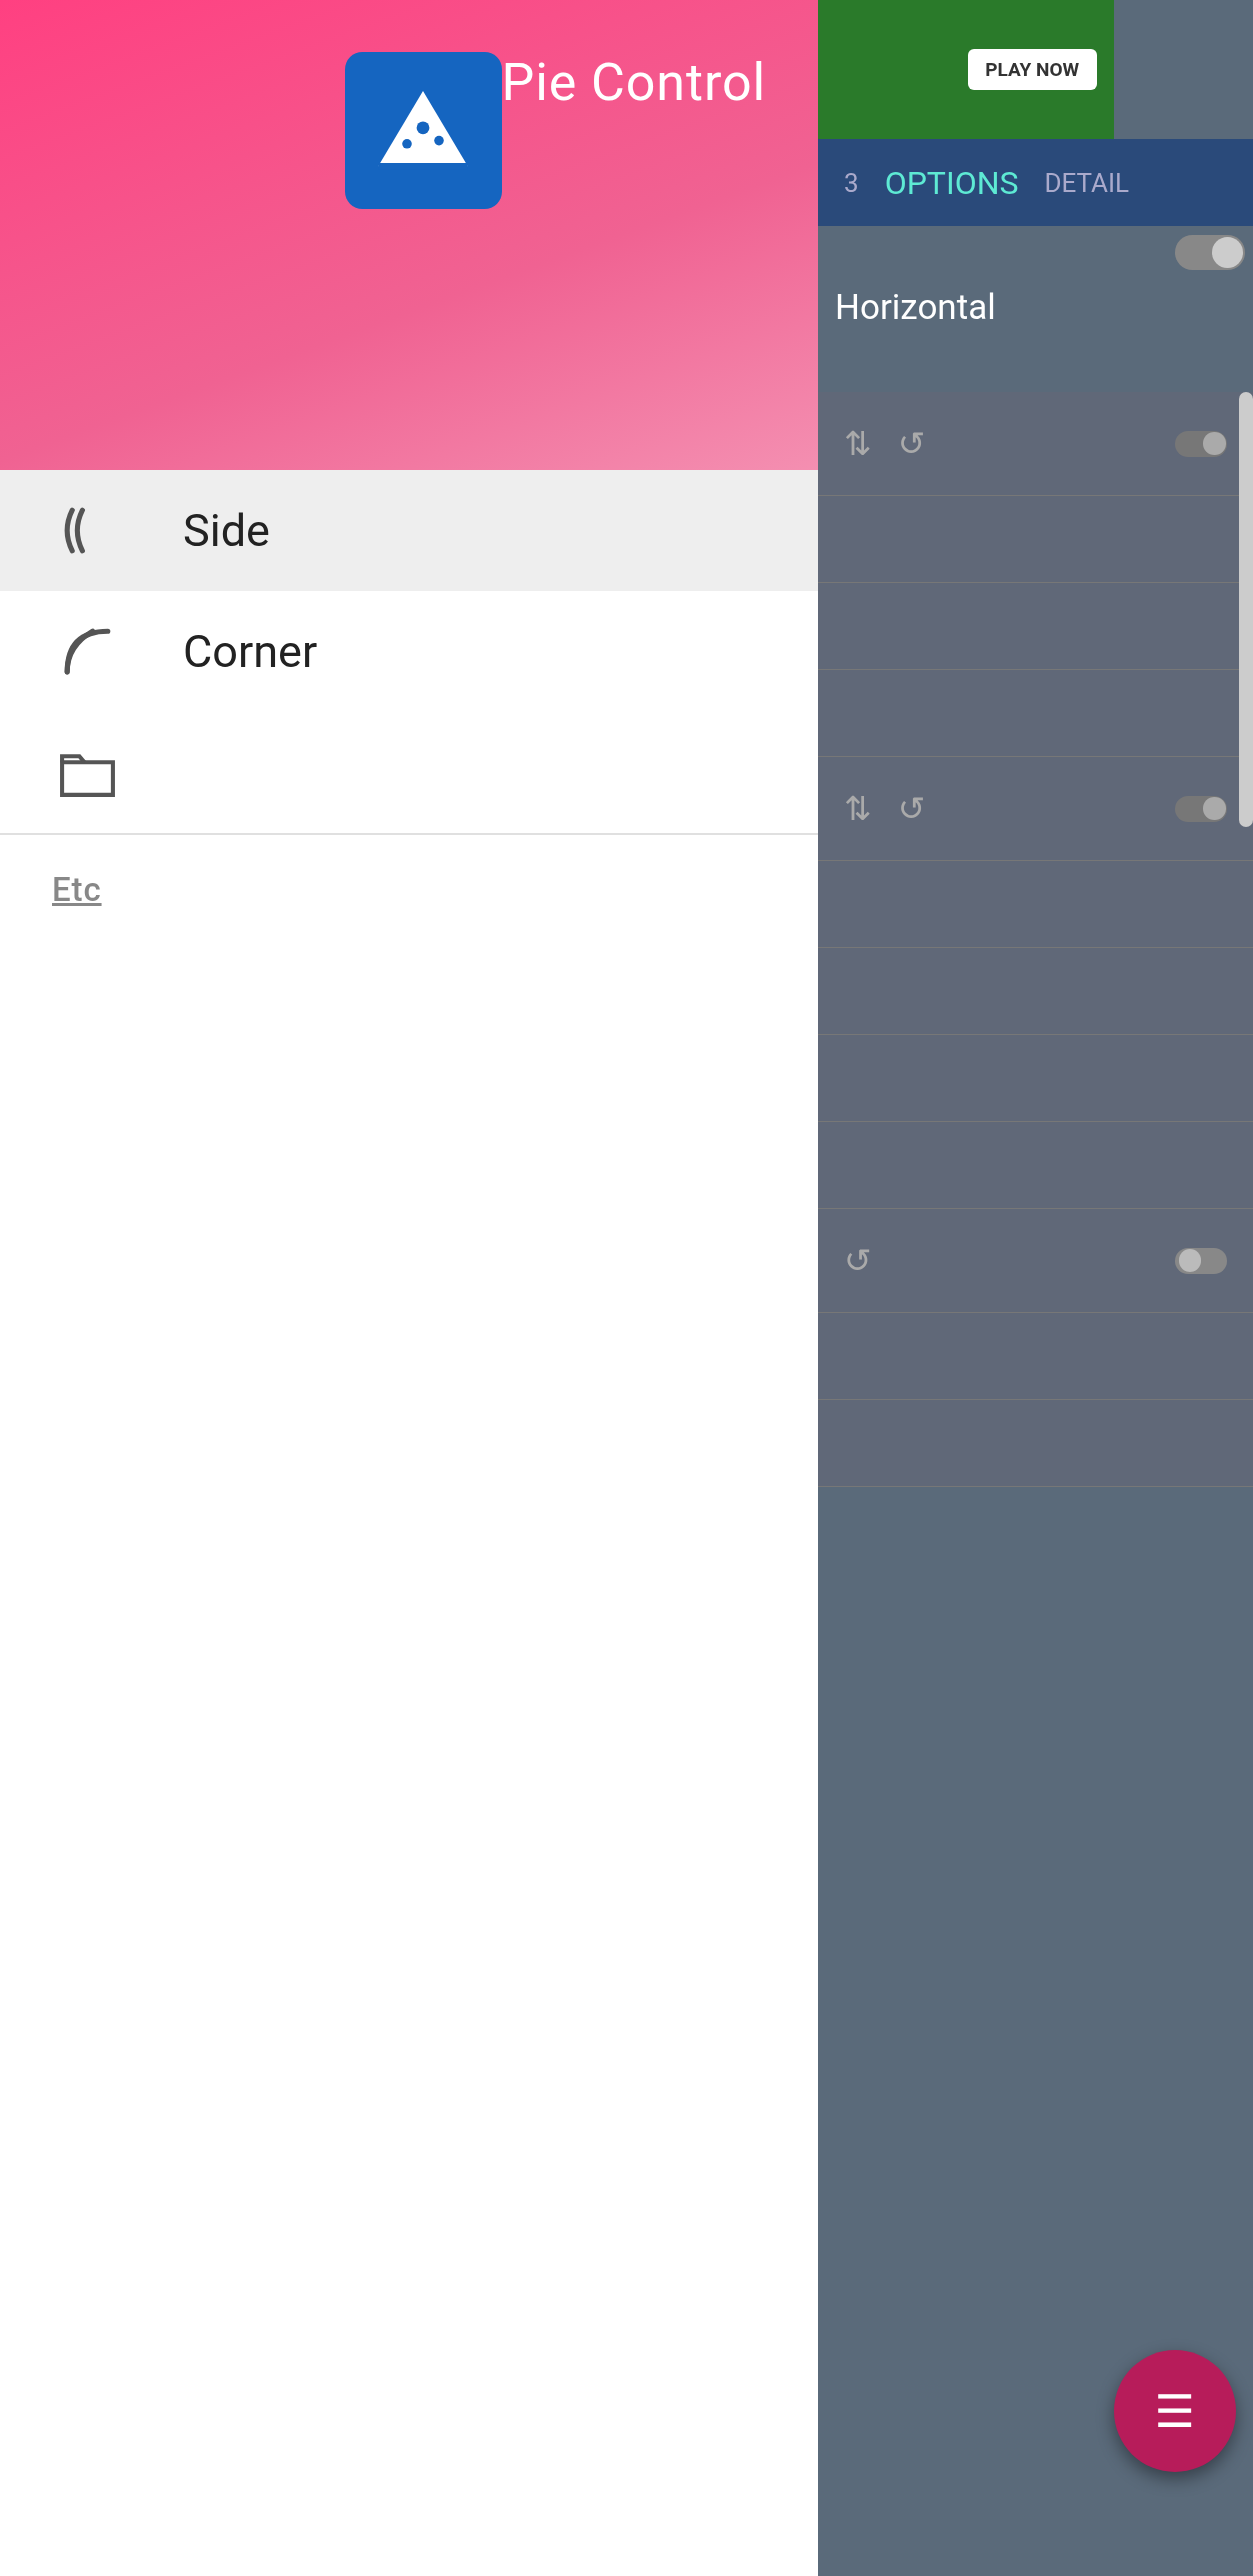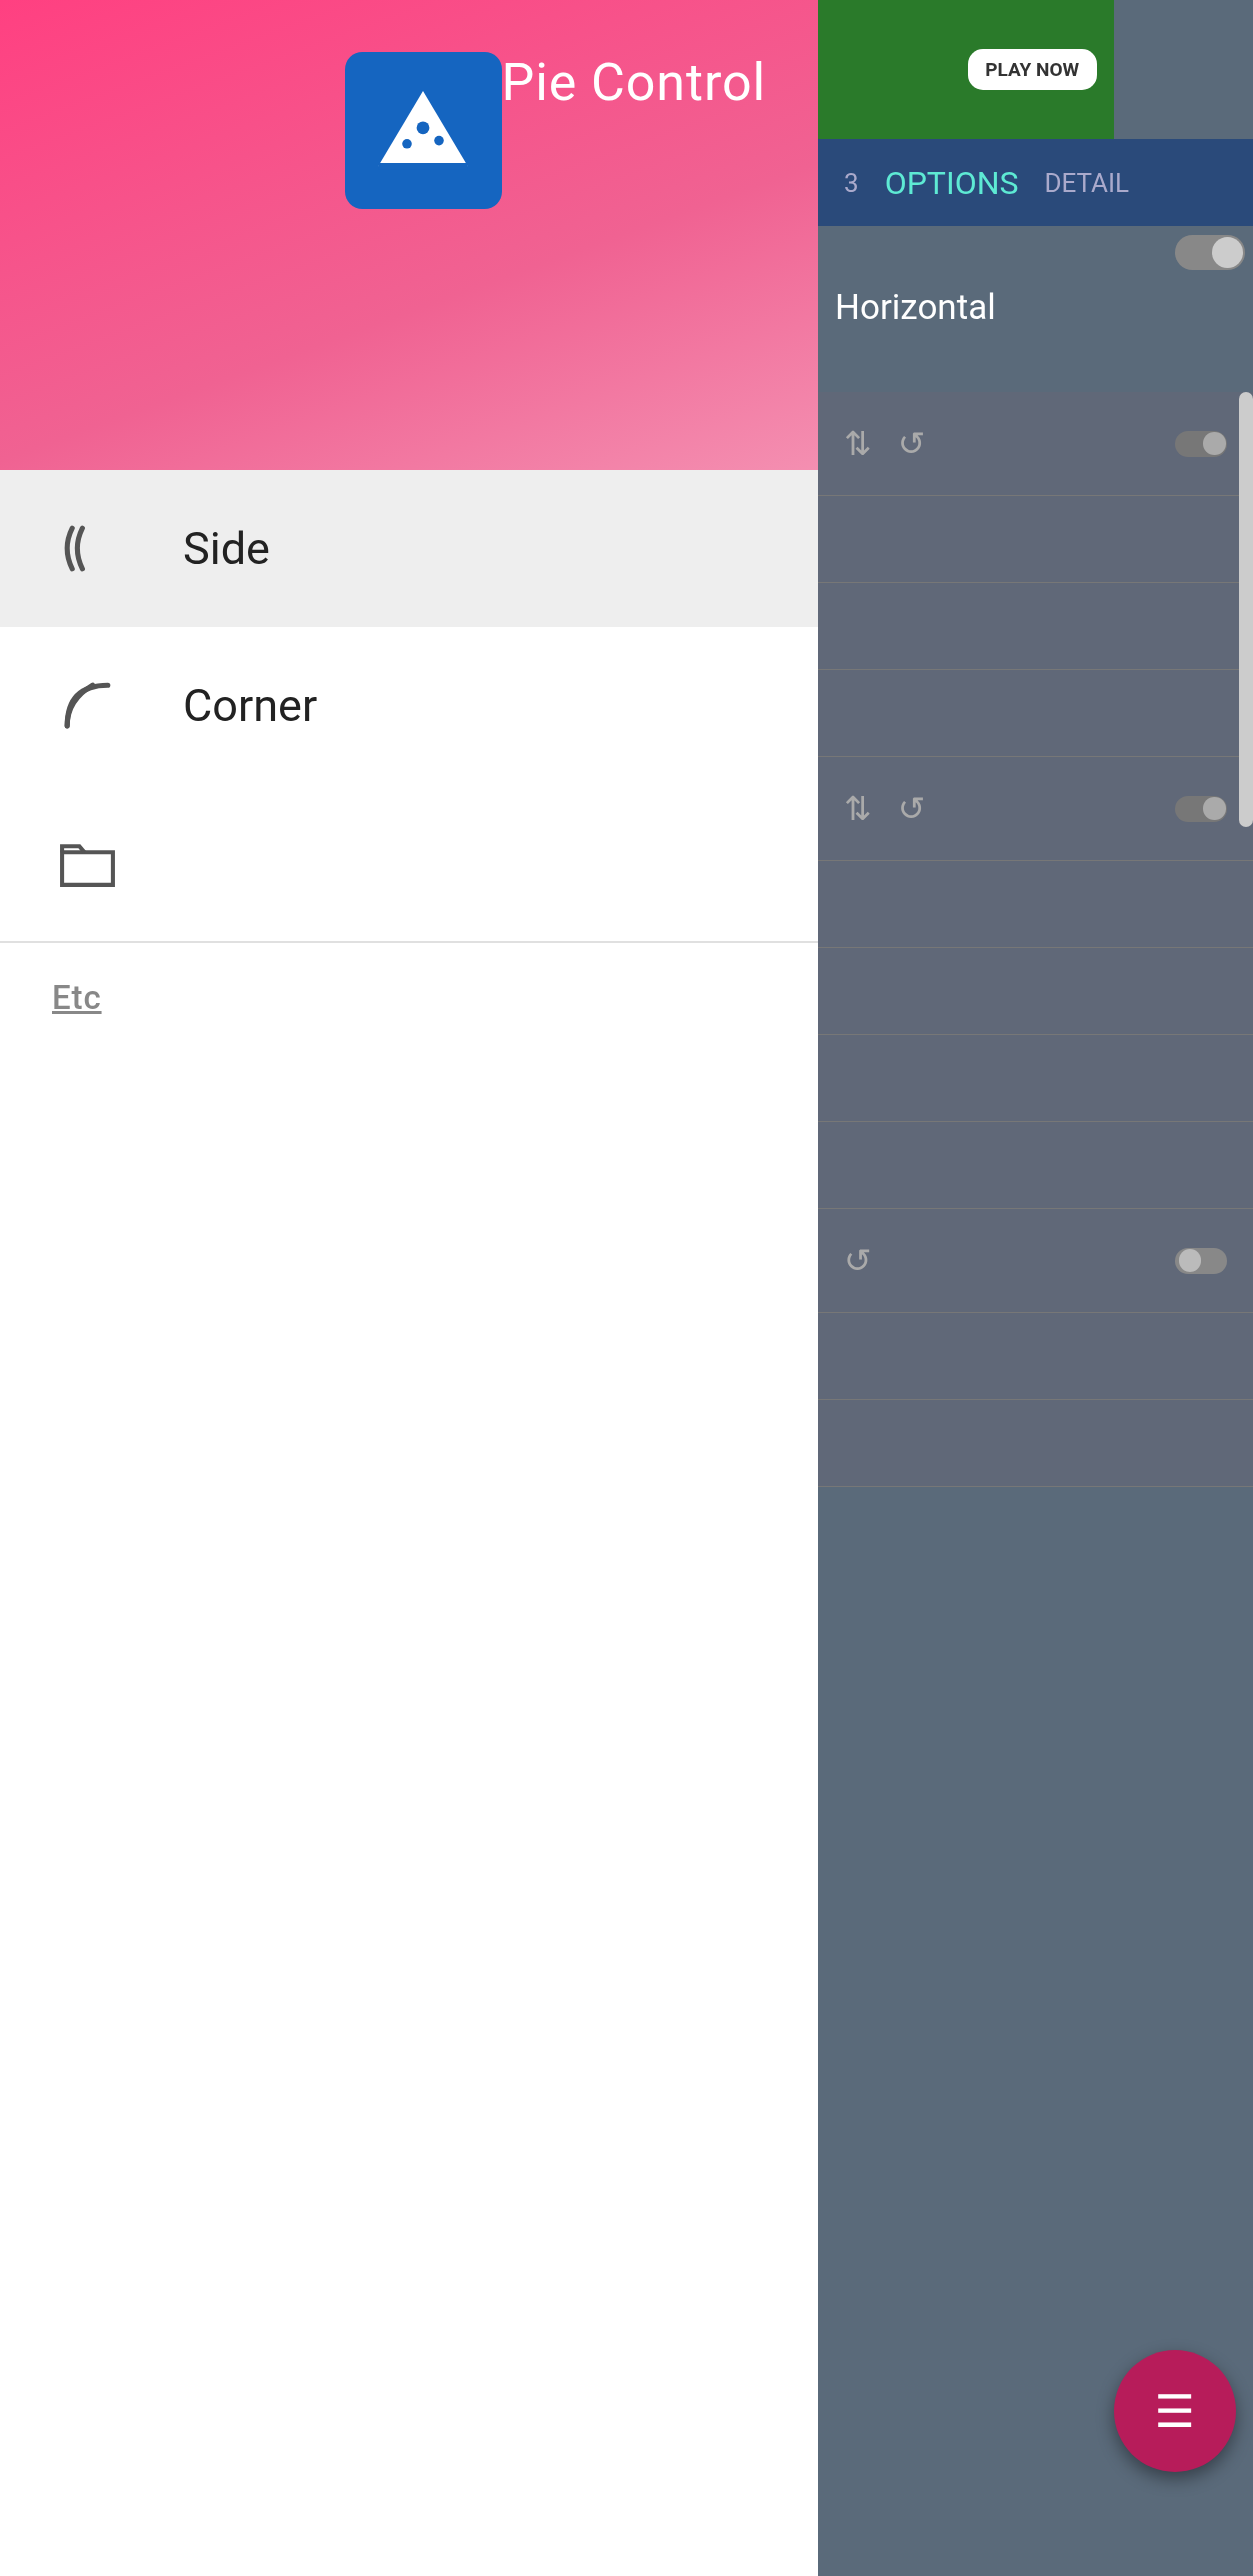--- a/index.html
+++ b/index.html
@@ -51,21 +51,21 @@
       padding: 17.4px;
       z-index: 2;
     }
 
     .ad-play-btn {
       background: white;
       color: #333;
       font-size: 19px;
       font-weight: bold;
       padding: 8.7px 17.4px;
-      border-radius: 15px;
+      border-radius: 6px;
     }
 
     
     .drawer {
       position: absolute;
       top: 0;
       left: 0;
       width: 818px;
       height: 2576px;
       background: white;
@@ -114,21 +114,21 @@
     .drawer-menu {
       flex: 1;
       background: white;
       overflow: hidden;
     }
 
     .menu-item {
       display: flex;
       align-items: center;
       padding: 0 52px;
-      height: 157px;
+      height: 121px;
       gap: 61px;
       cursor: pointer;
       transition: background 0.2s;
     }
 
     .menu-item.active {
       background: #eeeeee;
     }
 
     .menu-icon {

